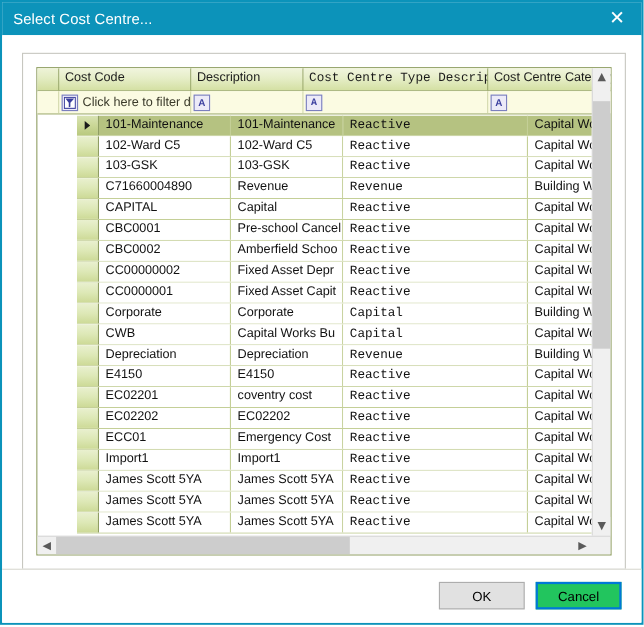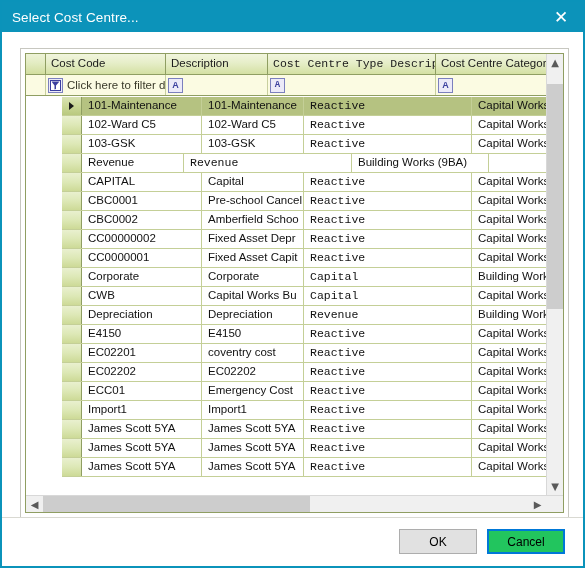--- a/index.html
+++ b/index.html
@@ -67,21 +67,21 @@
   
   .grid-panel {
     position: absolute;
     left: 18px;
     top: 16px;
     width: 549px;
     height: 470px;
     box-sizing: border-box;
     border: 1px solid #c7c7c0;
     background: #ffffff;
-    padding: 4px;
+    padding: 12px;
   }
   .grid-outer {
     position: relative;
     width: 100%;
     height: 100%;
     box-sizing: border-box;
     border: 1px solid #8f9e62;
     background: #ffffff;
     overflow: hidden;
   }
@@ -377,20 +377,21 @@
             </div>
             <div class="row">
               <div class="row-head"></div>
               <div class="cell c1">103-GSK</div>
               <div class="cell c2">103-GSK</div>
               <div class="cell c3">Reactive</div>
               <div class="cell c4">Capital Works Budget</div>
             </div>
             <div class="row">
               <div class="row-head"></div>
+              <div class="cell c1">C71660004890</div>
               <div class="cell c2">Revenue</div>
               <div class="cell c3">Revenue</div>
               <div class="cell c4">Building Works (9BA)</div>
             </div>
             <div class="row">
               <div class="row-head"></div>
               <div class="cell c1">CAPITAL</div>
               <div class="cell c2">Capital</div>
               <div class="cell c3">Reactive</div>
               <div class="cell c4">Capital Works Budget</div>

